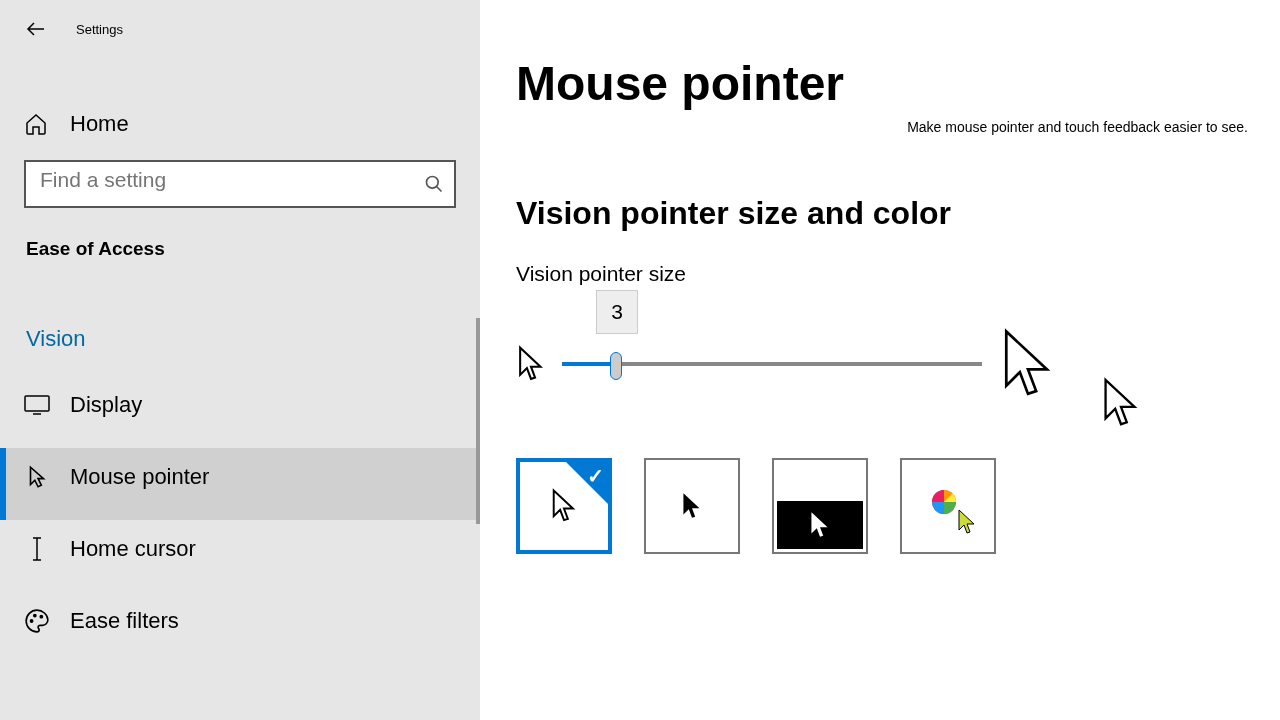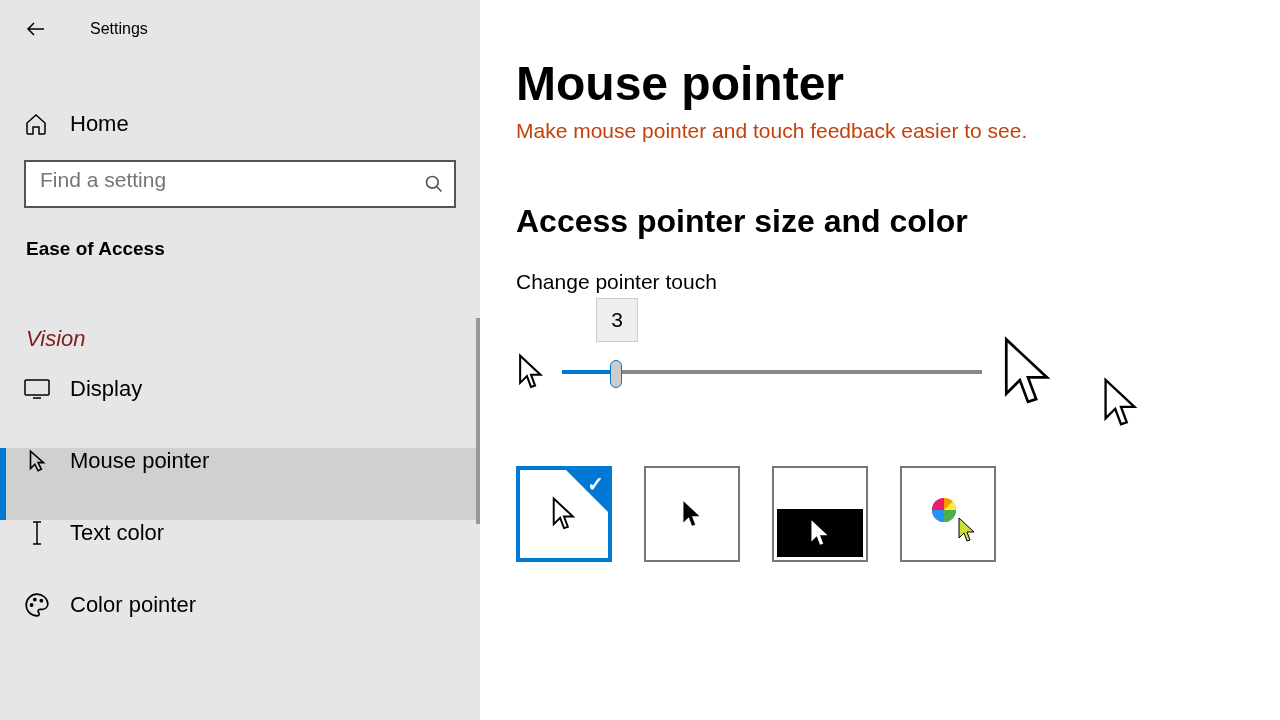--- a/index.html
+++ b/index.html
@@ -2,47 +2,47 @@
 <html><head>
   <meta charset="utf-8">
   <style>
     * { box-sizing: border-box; margin: 0; padding: 0; font-family: 'Segoe UI', sans-serif; }
     body { width: 1280px; height: 720px; display: flex; background: #fff; overflow: hidden; }
     
     .sidebar { width: 480px; height: 100%; background: #e6e6e6; position: relative; padding-top: 8px; }
     
     .header { display: flex; align-items: center; padding: 0 0 0 20px; height: 42px; }
     .back-arrow { width: 32px; height: 32px; display: flex; align-items: center; justify-content: center; cursor: pointer; }
-    .header-title { font-size: 16px; margin-left: 38px; font-weight: 400; color: #000; }
+    .header-title { font-size: 13px; margin-left: 24px; font-weight: 400; color: #000; }
     
     .home-item { display: flex; align-items: center; padding: 8px 0 8px 24px; margin-top: 46px; cursor: pointer; height: 56px; }
     .home-label { font-size: 22px; margin-left: 22px; }
     .home-icon { width: 24px; height: 24px; }
     
     .search-box { margin: 8px 24px 0 24px; position: relative; }
     .search-input { width: 100%; height: 48px; padding: 0 48px 8px 14px; font-size: 21px; border: 2px solid #555; background: #fff; outline: none; }
     .search-icon { position: absolute; right: 12px; top: 50%; transform: translateY(-50%); width: 20px; height: 20px; }
     
     .category-header { font-size: 19px; font-weight: 600; padding: 30px 0 0 26px; }
     
-    .subcategory { font-size: 22px; color: #7f1d1d; padding: 66px 16px 10px 26px; font-style: italic; }
+    .subcategory { font-size: 22px; color: #0369a1; padding: 66px 16px 10px 26px; }
     
     .nav-list { margin-top: 14px; }
-    .nav-item { display: flex; align-items: flex-start; padding: 0 0 15px 24px; height: 72px; cursor: pointer; position: relative; }
+    .nav-item { display: flex; align-items: center; padding: 0 0 15px 24px; height: 72px; cursor: pointer; position: relative; }
     .nav-item.active { background: #d0d0d0; }
     .nav-item.active::before { content: ''; position: absolute; left: 0; top: 0; bottom: 0; width: 6px; background: #0078d4; }
     .nav-icon { width: 26px; height: 26px; display: flex; align-items: center; justify-content: center; }
     .nav-label { font-size: 22px; margin-left: 20px; }
     
     .scroll-thumb { position: absolute; right: 0; top: 318px; width: 4px; height: 206px; background: #999; }
     
     .main { flex: 1; padding: 56px 32px 0 36px; background: #fff; overflow: hidden; position: relative; }
     
     .page-title { font-size: 48px; font-weight: 600; margin-bottom: 8px; }
-    .page-subtitle { font-size: 21px; color: #c2410c; margin-bottom: 60px; }
+    .page-subtitle { font-size: 14px; color: #000000; margin-bottom: 60px; text-align: right; }
     
     .section-title { font-size: 32px; font-weight: 600; margin-bottom: 30px; }
     .section-title.touch { margin-top: 60px; margin-bottom: 26px; }
     
     .slider-label { font-size: 21px; margin-bottom: 40px; position: relative; }
     
     .slider-area { display: flex; align-items: center; gap: 16px; margin-bottom: 56px; position: relative; }
     .small-cursor { width: 30px; height: 38px; }
     .large-cursor { width: 60px; height: 76px; }
     
@@ -115,45 +115,45 @@
           </svg>
       </span>
       <span class="nav-label">Mouse pointer</span>
     </div>
     <div class="nav-item">
       <span class="nav-icon">
         <svg width="20" height="26" viewBox="0 0 20 26" fill="none" stroke="#000" stroke-width="1.5">
             <path d="M6 2h8M10 2v22M6 24h8"></path>
           </svg>
       </span>
-      <span class="nav-label">Text color</span>
+      <span class="nav-label">Home cursor</span>
     </div>
     <div class="nav-item">
       <span class="nav-icon">
         <svg width="26" height="26" viewBox="0 0 24 24" fill="none" stroke="#000" stroke-width="1.5">
             <path d="M12 2a10 10 0 100 20c1 0 2-1 2-2s-1-1-1-2 1-2 2-2h2a5 5 0 005-5c0-5-5-9-10-9z"></path>
             <circle cx="7" cy="12" r="1" fill="#000"></circle>
             <circle cx="10" cy="7" r="1" fill="#000"></circle>
             <circle cx="16" cy="8" r="1" fill="#000"></circle>
           </svg>
       </span>
-      <span class="nav-label">Color pointer</span>
+      <span class="nav-label">Ease filters</span>
     </div>
   </div>
 
   <div class="scroll-thumb"></div>
 </div>
 
 <div class="main">
   <h1 class="page-title">Mouse pointer</h1>
   <p class="page-subtitle">Make mouse pointer and touch feedback easier to see.</p>
 
-  <h2 class="section-title">Access pointer size and color</h2>
-
-  <div class="slider-label">Change pointer touch</div>
+  <h2 class="section-title">Vision pointer size and color</h2>
+
+  <div class="slider-label">Vision pointer size</div>
 
   <div class="slider-area">
     <span class="small-cursor">
       <svg width="30" height="38" viewBox="0 0 20 28" fill="#fff" stroke="#000" stroke-width="1.5">
           <path d="M2 2l0 20 5-5 3 8 3-1-3-8 7 0z"></path>
         </svg>
     </span>
     <div class="slider">
       <div class="slider-filled"></div>
       <div class="slider-thumb"></div>

